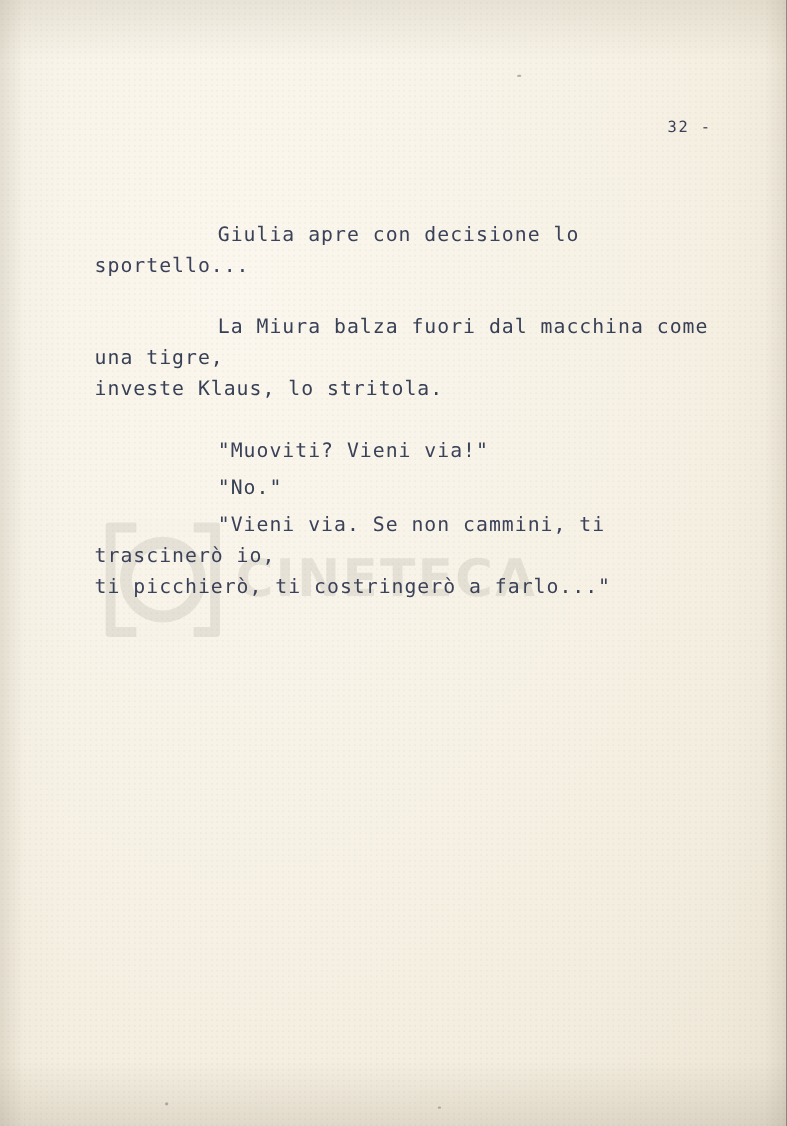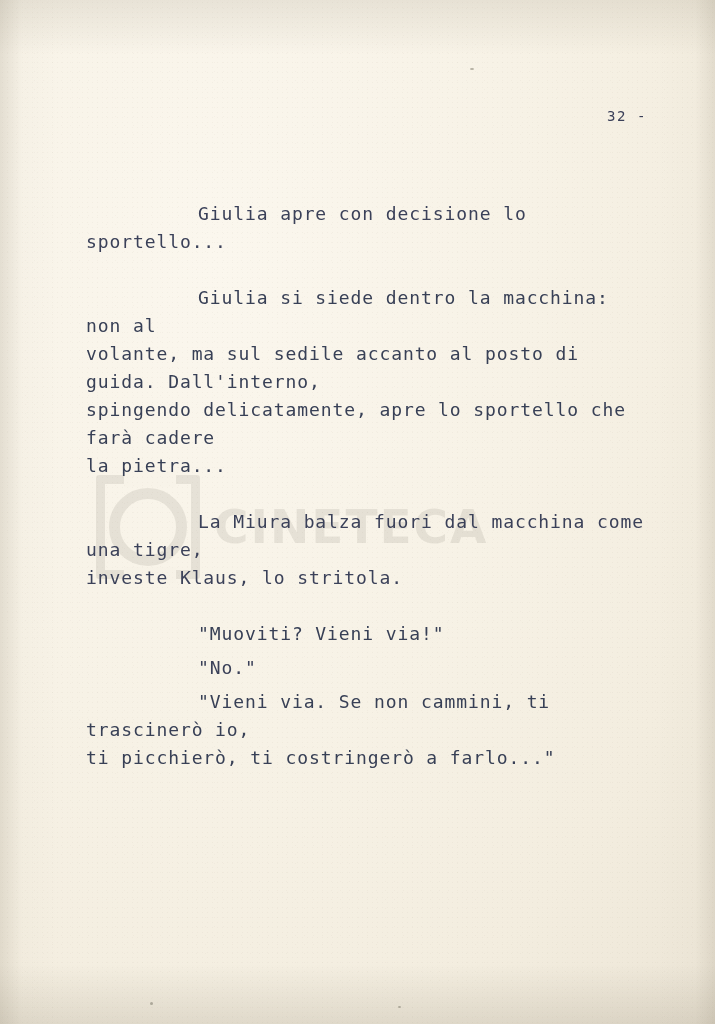--- a/index.html
+++ b/index.html
@@ -175,24 +175,20 @@
     <div class="wm-text">
       <span>CINETECA</span>
     </div>
   </div>
 
   <div class="content">
     <div class="page-number">32 -</div>
 
     <div class="body-text">
       <p class="para">Giulia apre con decisione lo sportello...</p>
-      <p class="para">Giulia si siede dentro la macchina: non al
-volante, ma sul sedile accanto al posto di guida. Dall'interno,
-spingendo delicatamente, apre lo sportello che farà cadere
-la pietra...</p>
       <p class="para">La Miura balza fuori dal macchina come una tigre,
 investe Klaus, lo stritola.</p>
       <p class="para dialog">"Muoviti? Vieni via!"</p>
       <p class="para dialog">"No."</p>
       <p class="para dialog-last">"Vieni via. Se non cammini, ti trascinerò io,
 ti picchierò, ti costringerò a farlo..."</p>
     </div>
   </div>
 
   <div class="speck" style="left:470px; top:68px; width:4px; height:2px;"></div>

